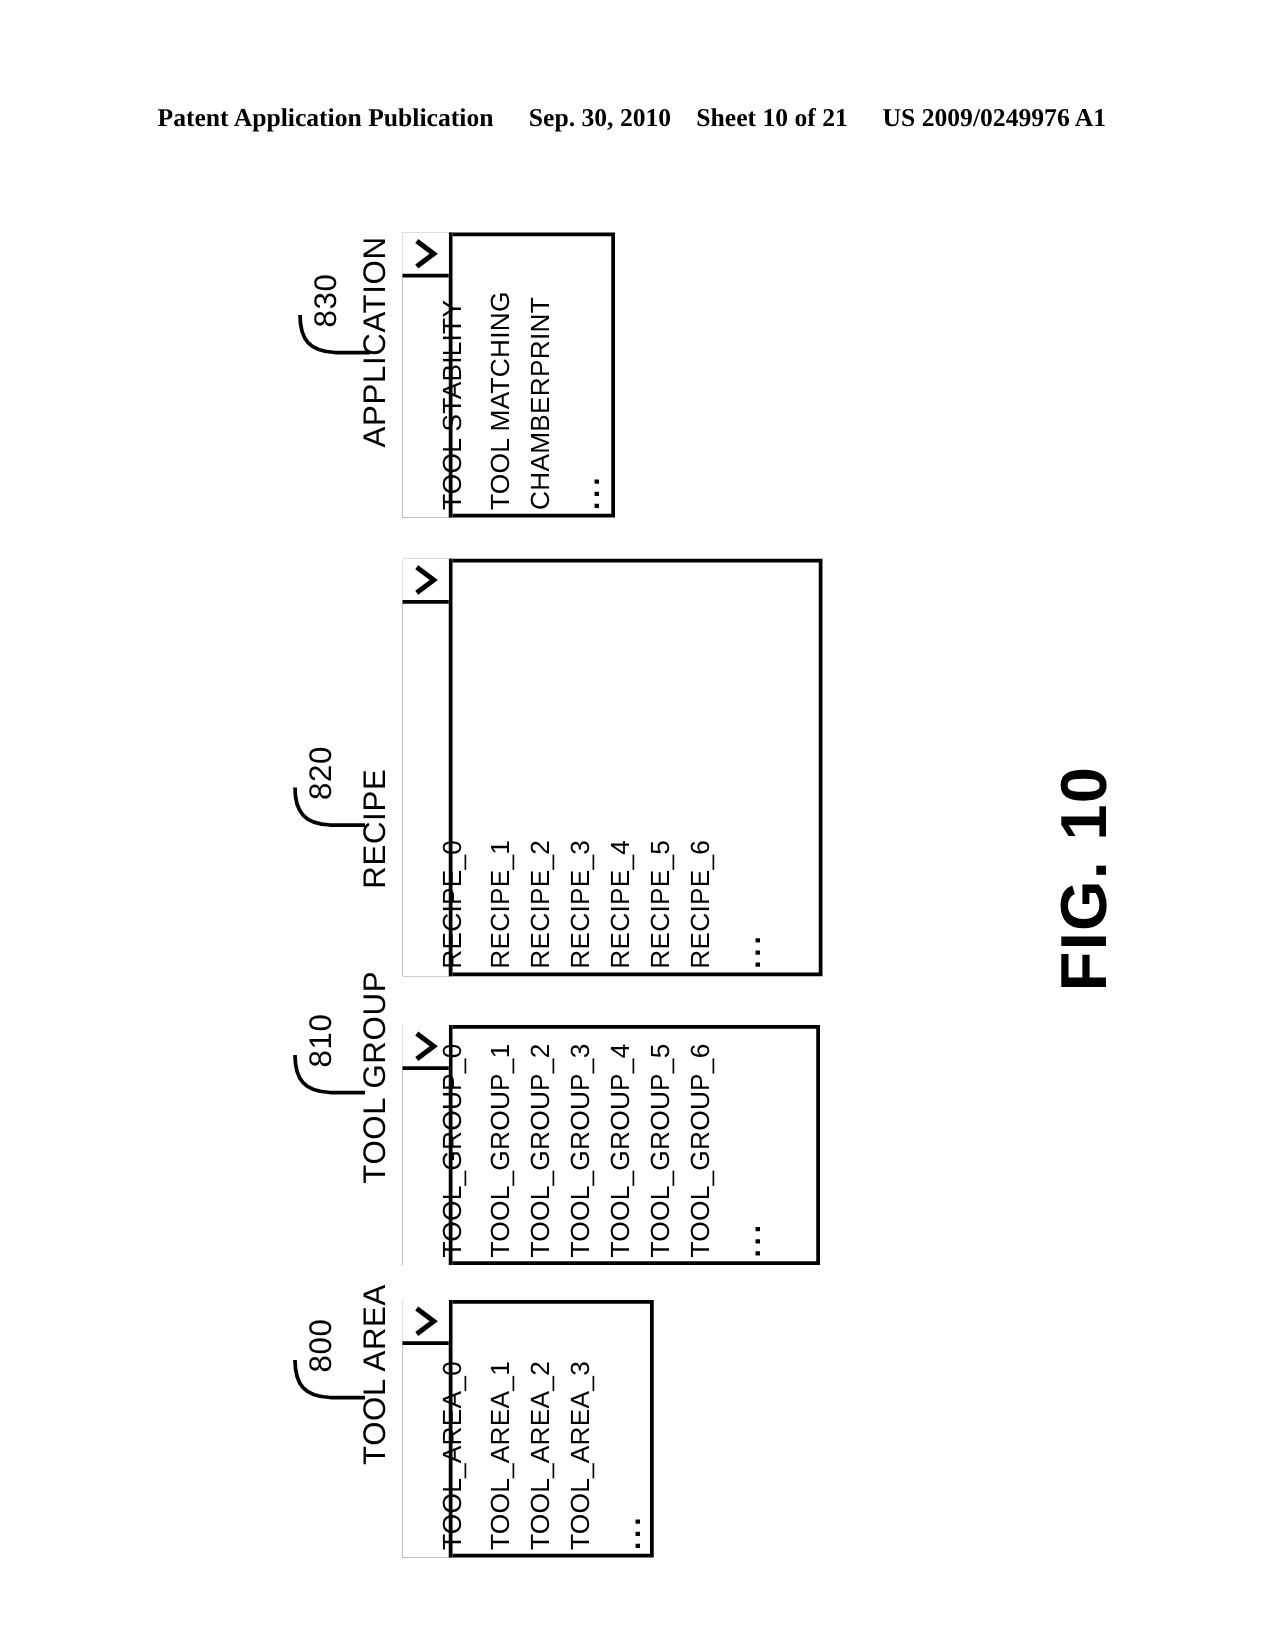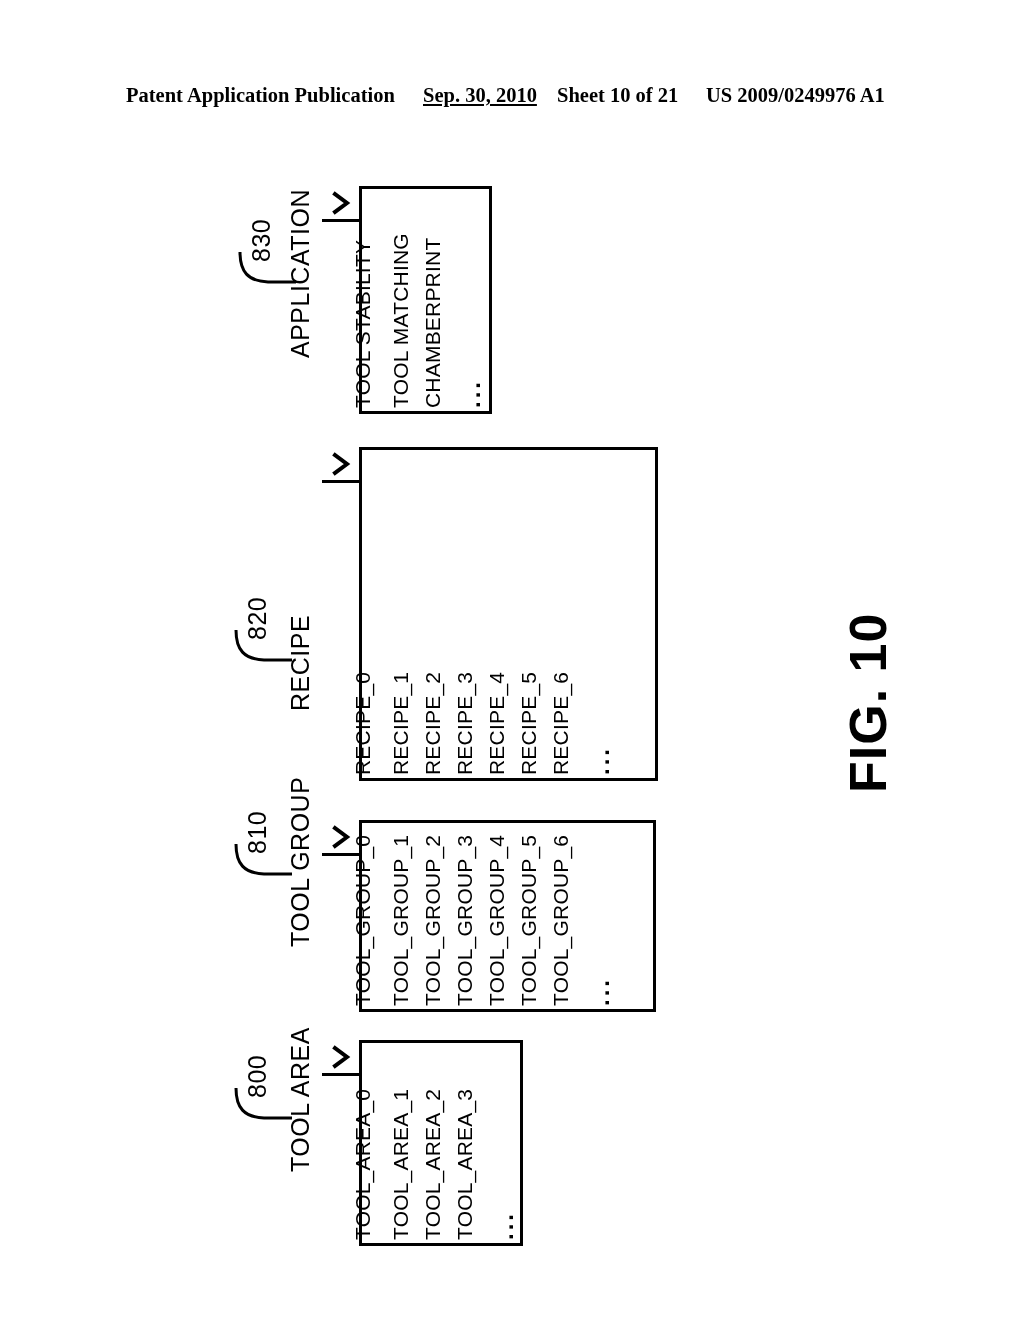--- a/index.html
+++ b/index.html
@@ -27,21 +27,21 @@
     top: 84px;
     width: 832px;
     height: 34px;
     font-family: "Liberation Serif", serif;
     font-weight: bold;
     font-size: 20.5px;
     letter-spacing: 0px;
     white-space: nowrap;
   }
   #header .h-pub  { position: absolute; left: 126px; top: 0px; }
-  #header .h-date { position: absolute; left: 423px; top: 0px; text-decoration: underline; }
+  #header .h-date { position: absolute; left: 423px; top: 0px; }
   #header .h-sheet{ position: absolute; left: 557px; top: 0px; }
   #header .h-pat  { position: absolute; left: 706px; top: 0px; }
 
   
   .widget {
     position: absolute;
   }
   .wbox {
     position: absolute;
     left: 0;

